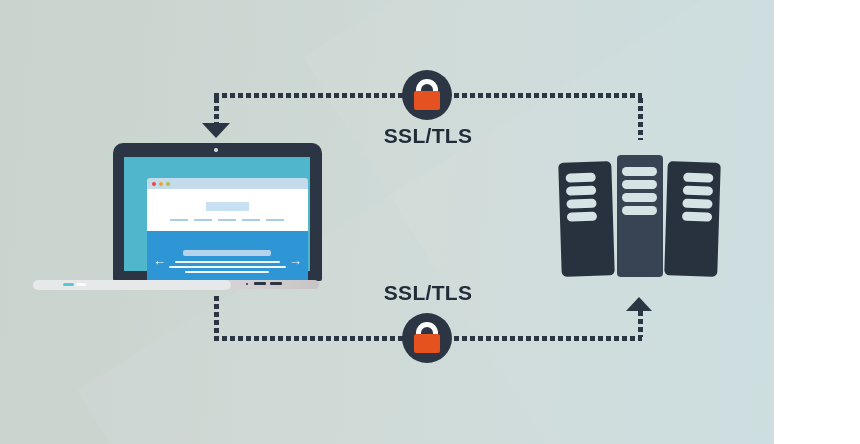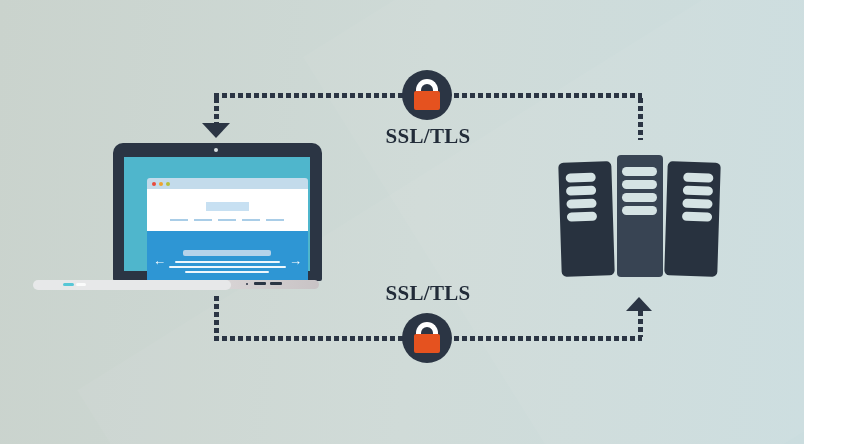--- a/index.html
+++ b/index.html
@@ -1,19 +1,20 @@
 <!DOCTYPE html>
 <html><head>
 <meta charset="utf-8">
 <style>
   html,body { margin:0; padding:0; }
   .stage {
-    position:relative; width:804px; height:444px; overflow:hidden;
+    position:relative; width:730px; height:444px; overflow:hidden;
     background:linear-gradient(95deg,#cad3cd 0%,#cedad7 52%,#c9dcde 100%);
-    font-family:Liberation Serif, serif;
+    font-family:Liberation Sans, sans-serif;
+    padding-left:44px;
   }
   .ray { position:absolute; background:rgba(255,255,255,0.045); transform:rotate(-32deg); pointer-events:none; }
   .ray1 { left:430px; top:-140px; width:560px; height:640px; }
   .ray2 { left:120px; top:120px; width:900px; height:420px; }
 
   
   .dot-h { position:absolute; height:5px;
     background-image:repeating-linear-gradient(90deg,#2b3544 0px,#2b3544 5px,transparent 5px,transparent 8px); }
   .dot-v { position:absolute; width:5px;
     background-image:repeating-linear-gradient(180deg,#2b3544 0px,#2b3544 5px,transparent 5px,transparent 8px); }

